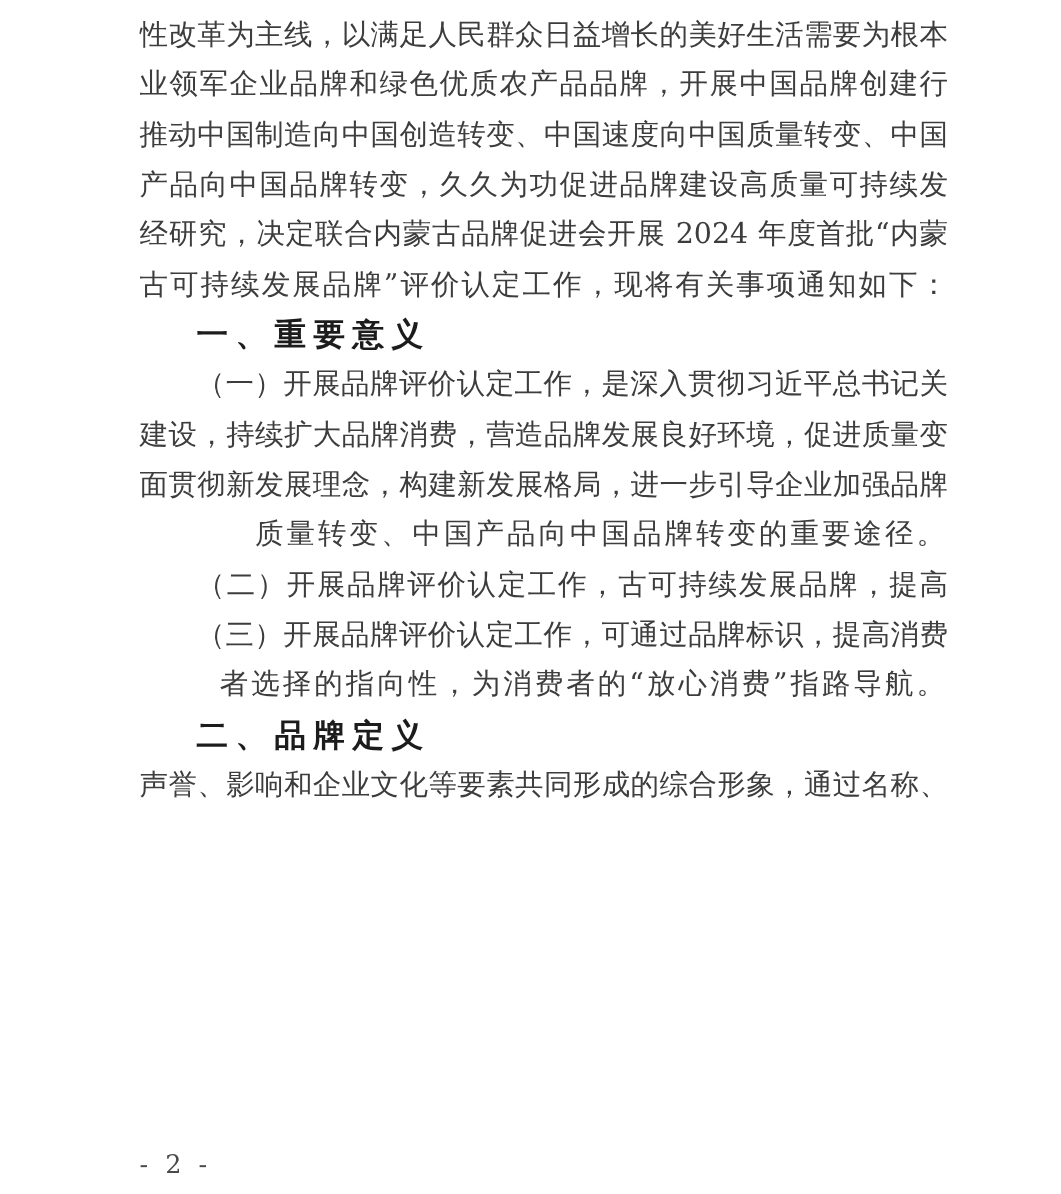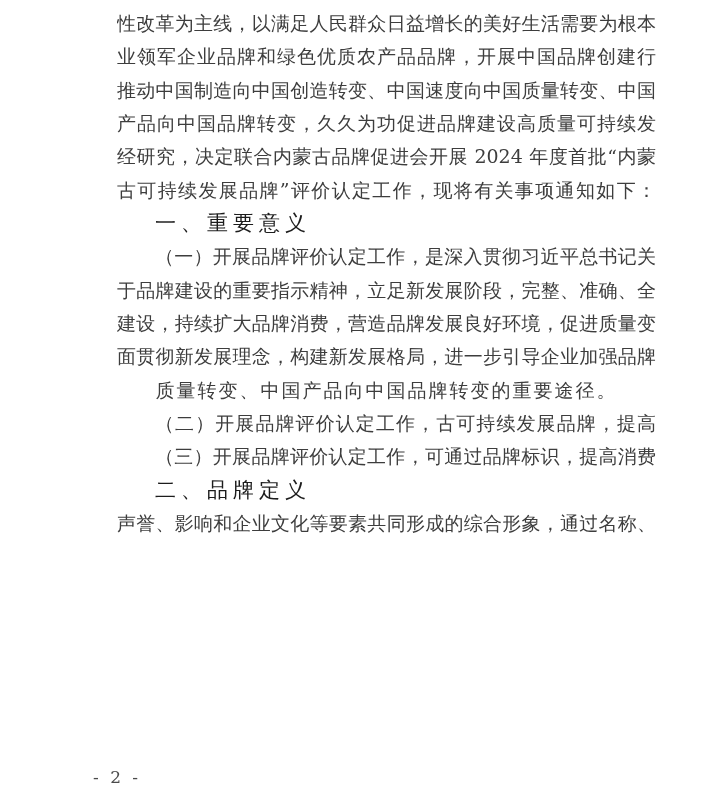--- a/index.html
+++ b/index.html
@@ -13,45 +13,44 @@
     height: 796px;
     background: #ffffff;
     overflow: hidden;
     font-family: "DejaVu Serif", "Liberation Serif", serif;
   }
   .textblock {
     position: absolute;
     left: 93px;
     top: 7px;
     width: 539px;
-    margin-left: 24px;
   }
   .line {
     height: 33.35px;
     line-height: 33.35px;
     font-size: 19px;
     color: #3d3d3d;
     overflow: hidden;
   }
   .line.fill {
     text-align: justify;
     text-align-last: justify;
     text-justify: inter-character;
   }
   .line.end {
-    text-align: center;
+    text-align: right;
     letter-spacing: 2px;
     white-space: nowrap;
   }
   .line.indent {
     text-indent: 38px;
   }
   .line.heading {
     font-family: "DejaVu Sans", "Liberation Sans", sans-serif;
-    font-weight: normal;
+    font-weight: bold;
     font-size: 21px;
     letter-spacing: 5px;
     color: #1c1c1c;
     text-align: center;
     text-align-last: left;
     text-indent: 38px;
     white-space: nowrap;
   }
   .pagenum {
     position: absolute;
@@ -70,24 +69,24 @@
 <div class="page">
   <div class="textblock">
     <div class="line fill">性改革为主线，以满足人民群众日益增长的美好生活需要为根本</div>
     <div class="line fill">业领军企业品牌和绿色优质农产品品牌，开展中国品牌创建行动，</div>
     <div class="line fill">推动中国制造向中国创造转变、中国速度向中国质量转变、中国</div>
     <div class="line fill">产品向中国品牌转变，久久为功促进品牌建设高质量可持续发展，</div>
     <div class="line fill">经研究，决定联合内蒙古品牌促进会开展 2024 年度首批“内蒙</div>
     <div class="line fill">古可持续发展品牌”评价认定工作，现将有关事项通知如下：</div>
     <div class="line heading">一、重要意义</div>
     <div class="line fill indent">（一）开展品牌评价认定工作，是深入贯彻习近平总书记关</div>
-    <div class="line fill">于品牌建设的重要指示精神，立足新发展阶段，完整、准确、全</div>
     <div class="line fill">建设，持续扩大品牌消费，营造品牌发展良好环境，促进质量变</div>
     <div class="line fill">面贯彻新发展理念，构建新发展格局，进一步引导企业加强品牌</div>
     <div class="line end">质量转变、中国产品向中国品牌转变的重要途径。</div>
     <div class="line fill indent">（二）开展品牌评价认定工作，古可持续发展品牌，提高</div>
     <div class="line fill indent">（三）开展品牌评价认定工作，可通过品牌标识，提高消费</div>
+    <div class="line end">者选择的指向性，为消费者的“放心消费”指路导航。</div>
     <div class="line heading">二、品牌定义</div>
     <div class="line fill">声誉、影响和企业文化等要素共同形成的综合形象，通过名称、</div>
   </div>
 
   <div class="pagenum">- 2 -</div>
 </div>
 
 </body></html>

